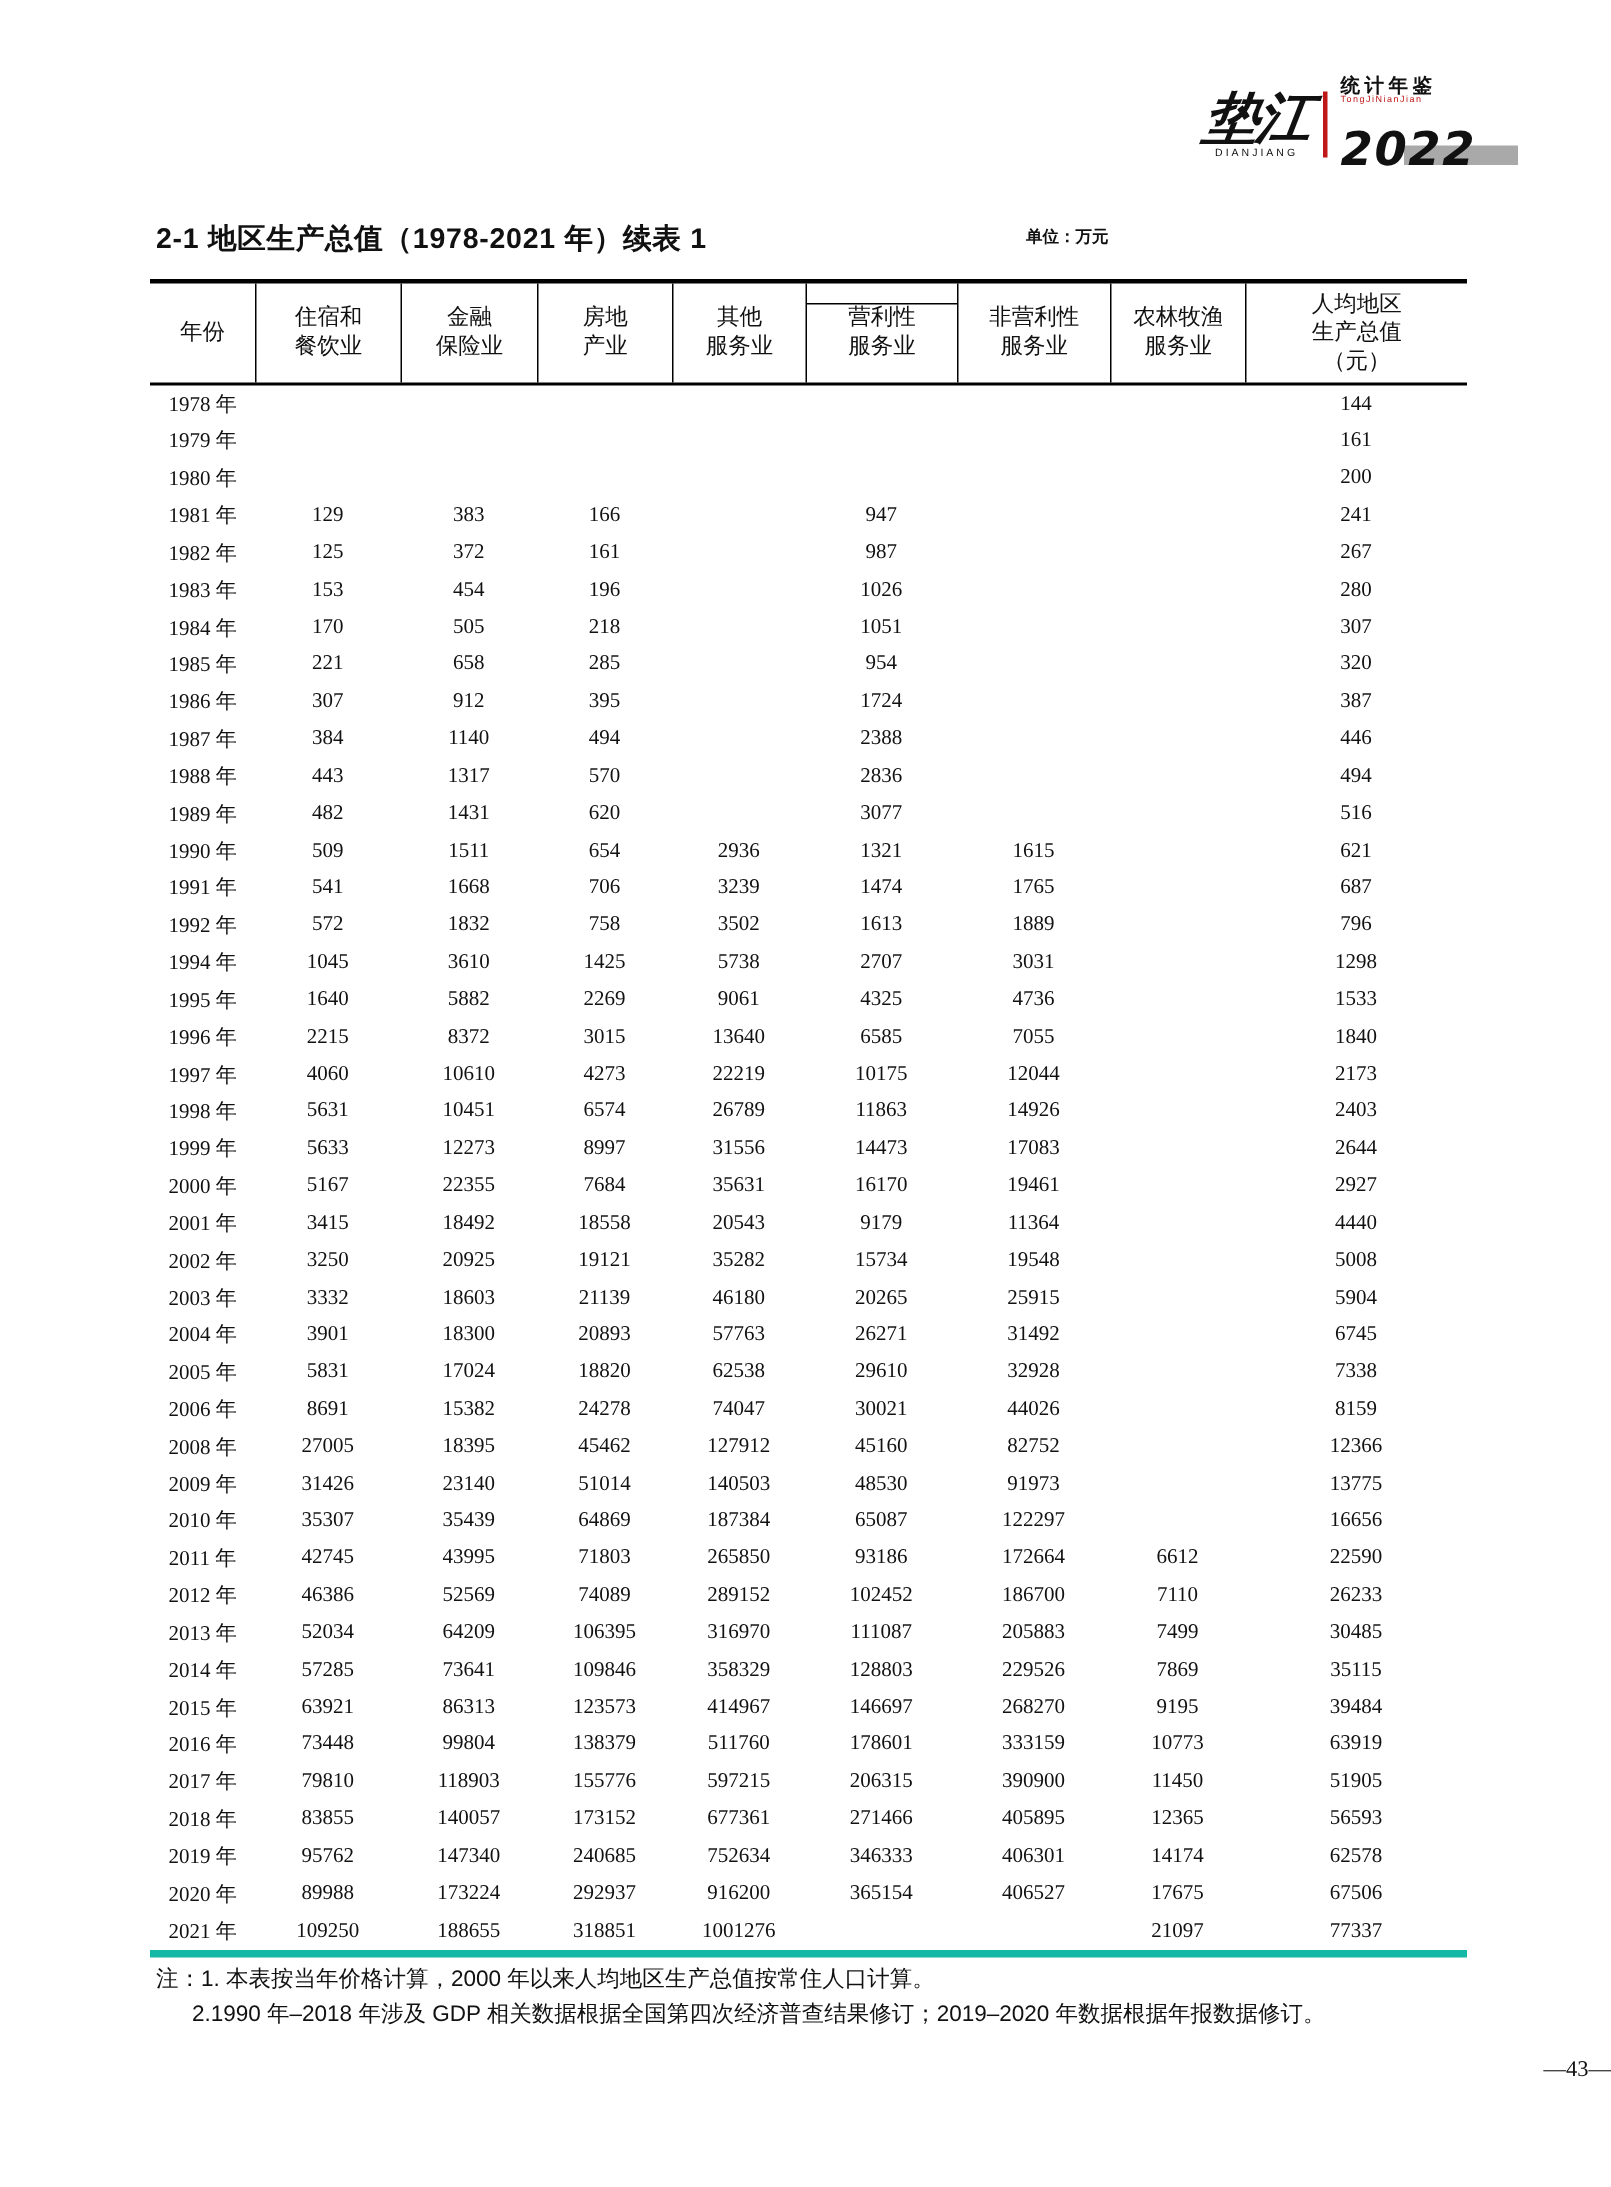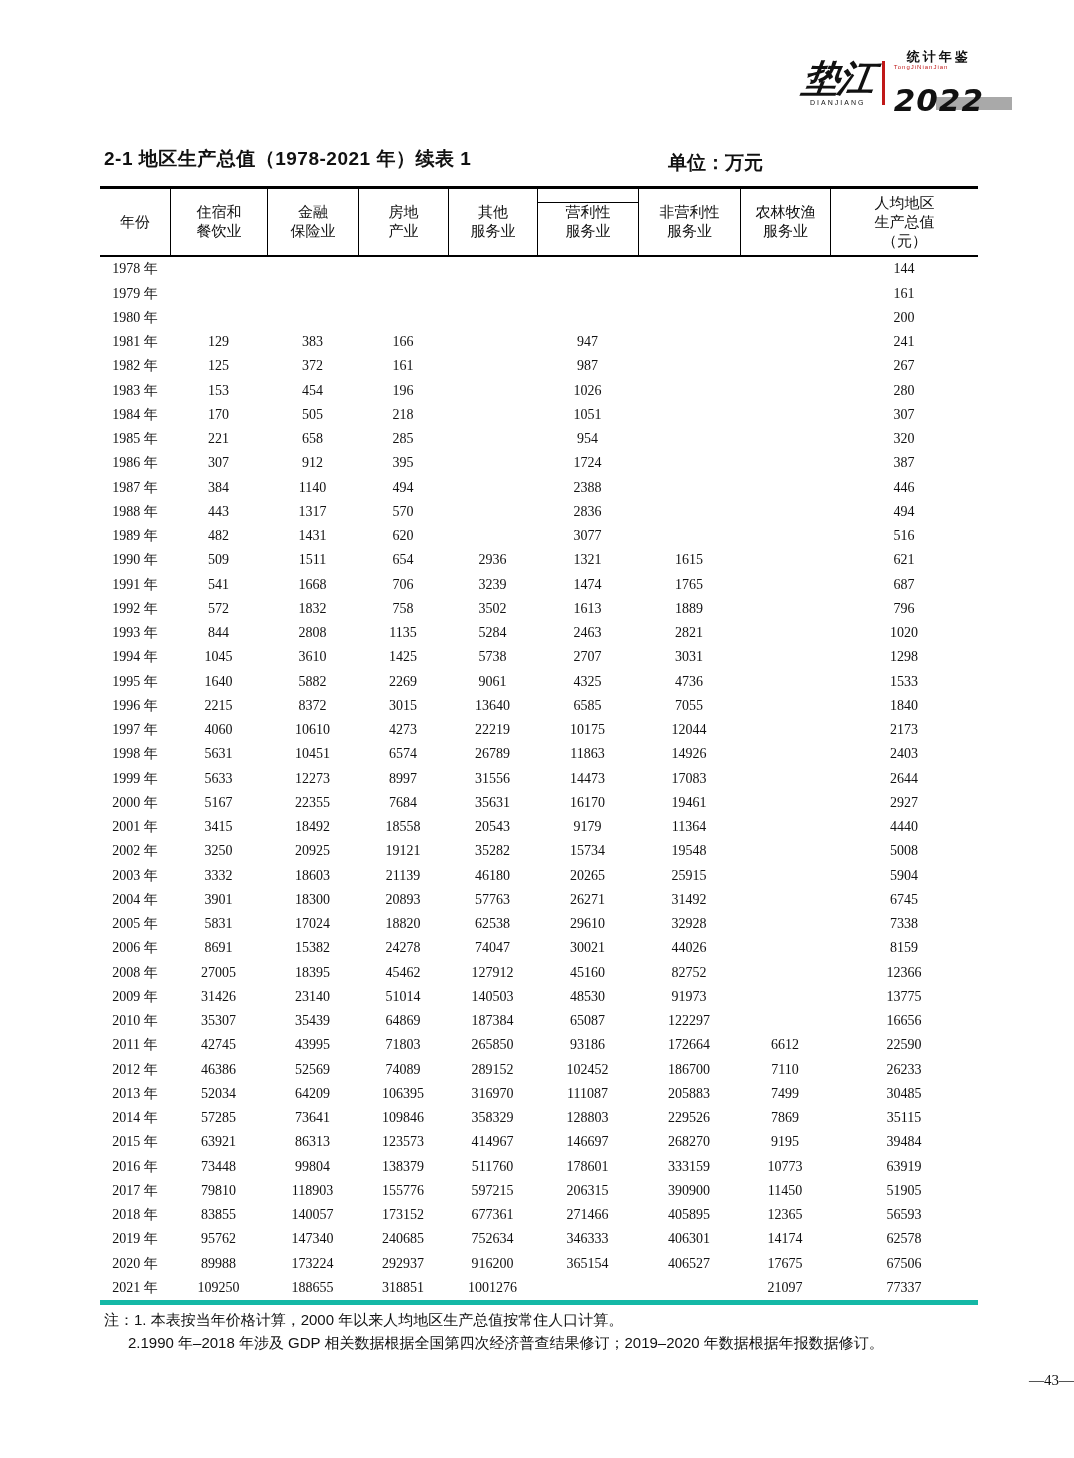--- a/index.html
+++ b/index.html
@@ -13,28 +13,28 @@
     margin:0 auto;
   }
 
   
   .logo{position:absolute;top:50px;right:90px;display:flex;align-items:center;gap:9px;z-index:2;}
   .brand-left{display:flex;flex-direction:column;align-items:center;line-height:1;}
   .brand-script{font-family:"DejaVu Serif", serif;font-style:italic;font-weight:bold;font-size:37px;letter-spacing:-2px;transform:skewX(-8deg);}
   .brand-sub{font-size:7px;letter-spacing:2px;margin-top:2px;font-family:"Liberation Sans",sans-serif;}
   .logo-divider{width:3px;height:44px;background:#c01818;}
   .brand-right{display:flex;flex-direction:column;line-height:1;}
-  .yearbook-label{font-size:13px;font-weight:bold;letter-spacing:3px;font-family:"Liberation Sans",sans-serif;text-align:center;}
+  .yearbook-label{font-size:13px;font-weight:bold;letter-spacing:3px;font-family:"Liberation Sans",sans-serif;}
   .yearbook-sub{font-size:6px;letter-spacing:1px;color:#c01818;font-family:"Liberation Sans",sans-serif;margin-top:1px;}
   .logo-year{font-size:31px;font-weight:900;font-style:italic;letter-spacing:1px;font-family:"DejaVu Sans",sans-serif;margin-top:15px;}
   .logo-bar{position:absolute;top:97px;left:936px;width:76px;height:13px;background:#a9a9a9;z-index:1;}
 
   
   .title{position:absolute;left:104px;top:146px;font-family:"Liberation Sans",sans-serif;font-weight:bold;font-size:19px;letter-spacing:.5px;}
-  .unit-label{position:absolute;left:668px;top:150px;font-family:"Liberation Sans",sans-serif;font-weight:bold;font-size:19px;}
+  .unit-label{position:absolute;left:684px;top:150px;font-family:"Liberation Sans",sans-serif;font-weight:bold;font-size:11px;}
 
   
   .gdp-table{
     position:absolute;left:100px;top:186px;width:878px;
     --cols:70px 97px 91px 90px 89px 101px 102px 90px 148px;
     border-top:3px solid #000;
   }
   .thead{display:grid;grid-template-columns:var(--cols);height:66px;border-bottom:2px solid #000;}
   .th{display:flex;flex-direction:column;justify-content:center;align-items:center;
       font-size:15px;line-height:19px;position:relative;}
@@ -271,31 +271,20 @@
           <div class="td">572</div>
           <div class="td">1832</div>
           <div class="td">758</div>
           <div class="td">3502</div>
           <div class="td">1613</div>
           <div class="td">1889</div>
           <div class="td"></div>
           <div class="td">796</div>
         </div>
         <div class="tr">
-          <div class="td year">1993 年</div>
-          <div class="td">844</div>
-          <div class="td">2808</div>
-          <div class="td">1135</div>
-          <div class="td">5284</div>
-          <div class="td">2463</div>
-          <div class="td">2821</div>
-          <div class="td"></div>
-          <div class="td">1020</div>
-        </div>
-        <div class="tr">
           <div class="td year">1994 年</div>
           <div class="td">1045</div>
           <div class="td">3610</div>
           <div class="td">1425</div>
           <div class="td">5738</div>
           <div class="td">2707</div>
           <div class="td">3031</div>
           <div class="td"></div>
           <div class="td">1298</div>
         </div>

